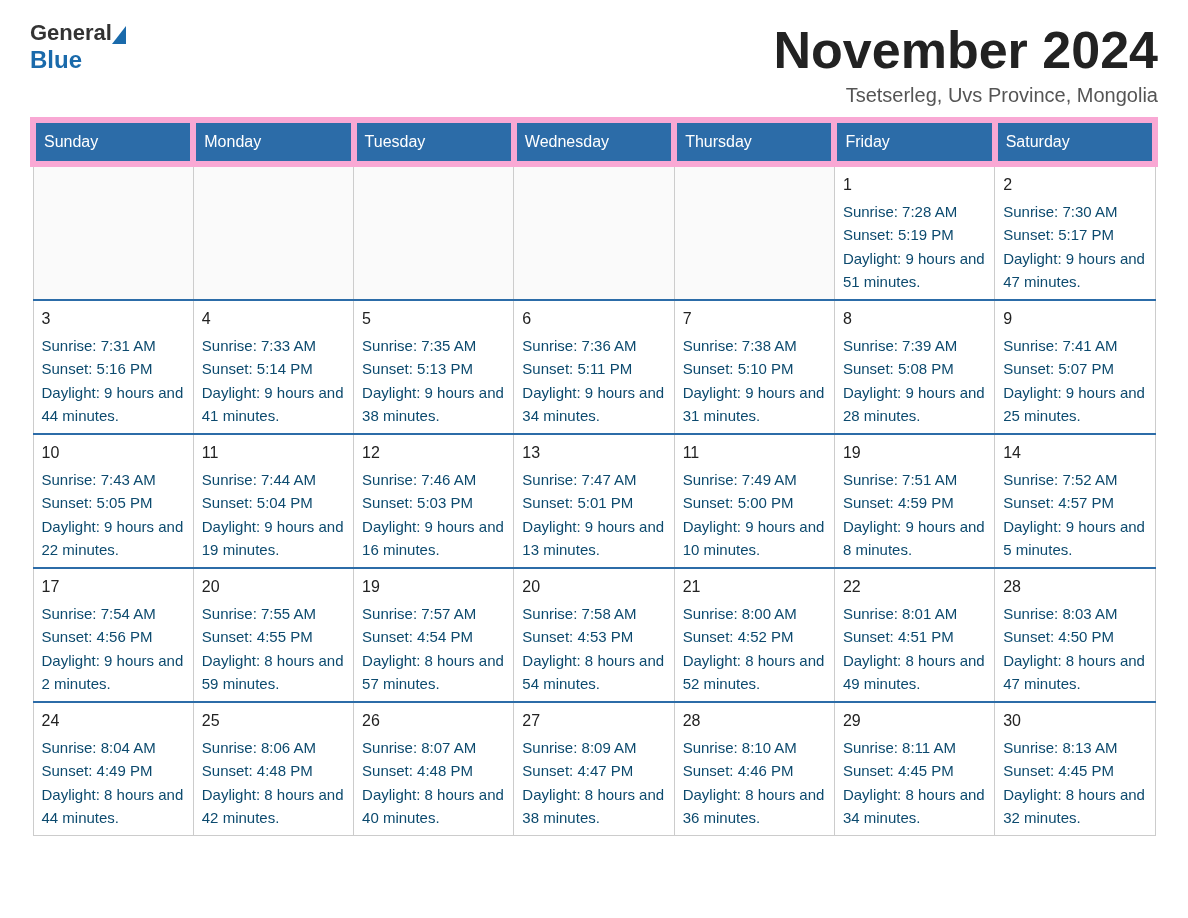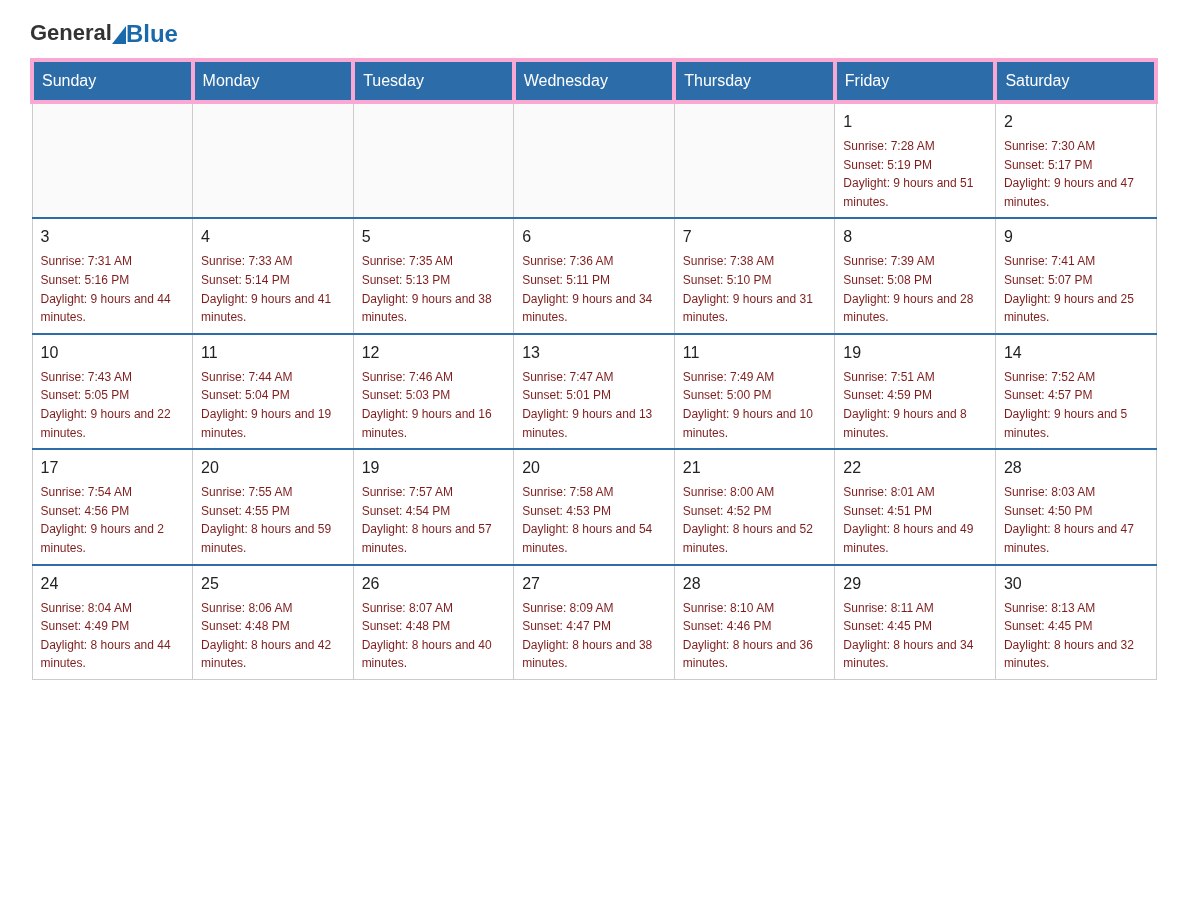--- a/index.html
+++ b/index.html
@@ -29,21 +29,21 @@
     }
     .logo-triangle {
       width: 0;
       height: 0;
       border-left: 14px solid transparent;
       border-bottom: 18px solid #1a6aab;
       margin-top: 4px;
     }
     .logo-block {
       display: flex;
-      flex-direction: row;
+      flex-direction: column;
       align-items: flex-start;
     }
     .logo-line1 {
       display: flex;
       align-items: center;
     }
     .title-block {
       text-align: right;
     }
     .title-block h1 {
@@ -62,42 +62,42 @@
       border-collapse: collapse;
       margin-top: 10px;
     }
     .calendar thead tr th {
       background-color: #2c6ca8;
       color: #fff;
       padding: 10px 8px;
       font-size: 16px;
       font-weight: normal;
       text-align: left;
-      border: 4px solid #f9a8d4;
+      border: 6px solid #f9a8d4;
     }
     .calendar tbody tr td {
       vertical-align: top;
       padding: 6px 8px;
       border: 1px solid #ccc;
       width: calc(100% / 7);
       min-height: 110px;
       font-size: 13px;
       color: #333;
       line-height: 1.5;
     }
     .calendar tbody tr td .day-num {
       font-size: 16px;
       font-weight: normal;
       color: #222;
       display: block;
       margin-bottom: 3px;
     }
     .calendar tbody tr td .day-info {
-      font-size: 12px;
-      color: #7f1d1d;
+      font-size: 15px;
+      color: #0c4a6e;
       line-height: 1.55;
     }
     .calendar tbody tr:first-child td {
       border-top: 2px solid #2c6ca8;
     }
     .calendar tbody tr td:empty {
       background: #fafafa;
     }
     .row-divider td {
       border-top: 2px solid #2c6ca8 !important;
@@ -110,20 +110,22 @@
   <div class="logo-block">
     <div class="logo-line1">
       <span class="logo-text-general">General</span>
       <div class="logo-triangle"></div>
     </div>
     <div>
       <span class="logo-text-blue">Blue</span>
     </div>
   </div>
   <div class="title-block">
+    <h1>November 2024</h1>
+    <h2>Tsetserleg, Uvs Province, Mongolia</h2>
   </div>
 </div>
 
 <table class="calendar">
   <thead>
     <tr>
     <th>Sunday</th>
         <th>Monday</th>
         <th>Tuesday</th>
         <th>Wednesday</th>

